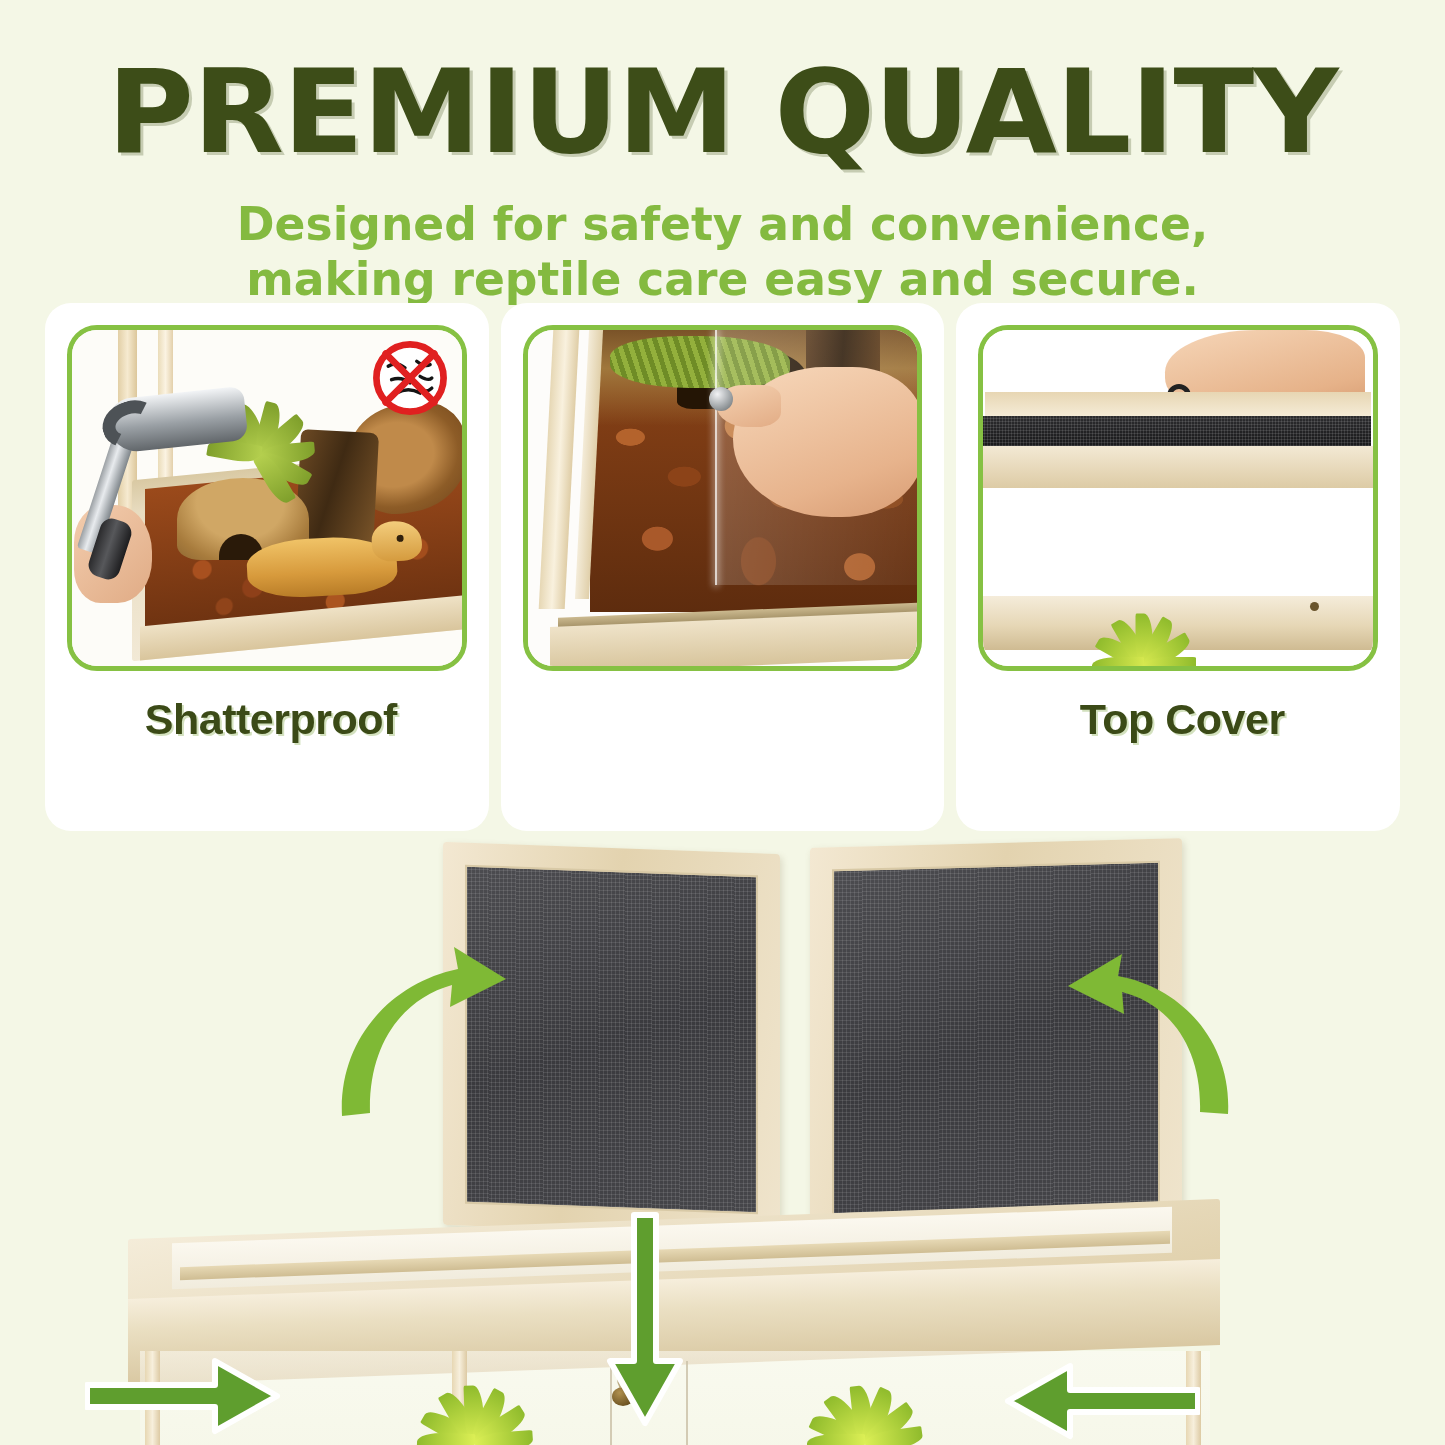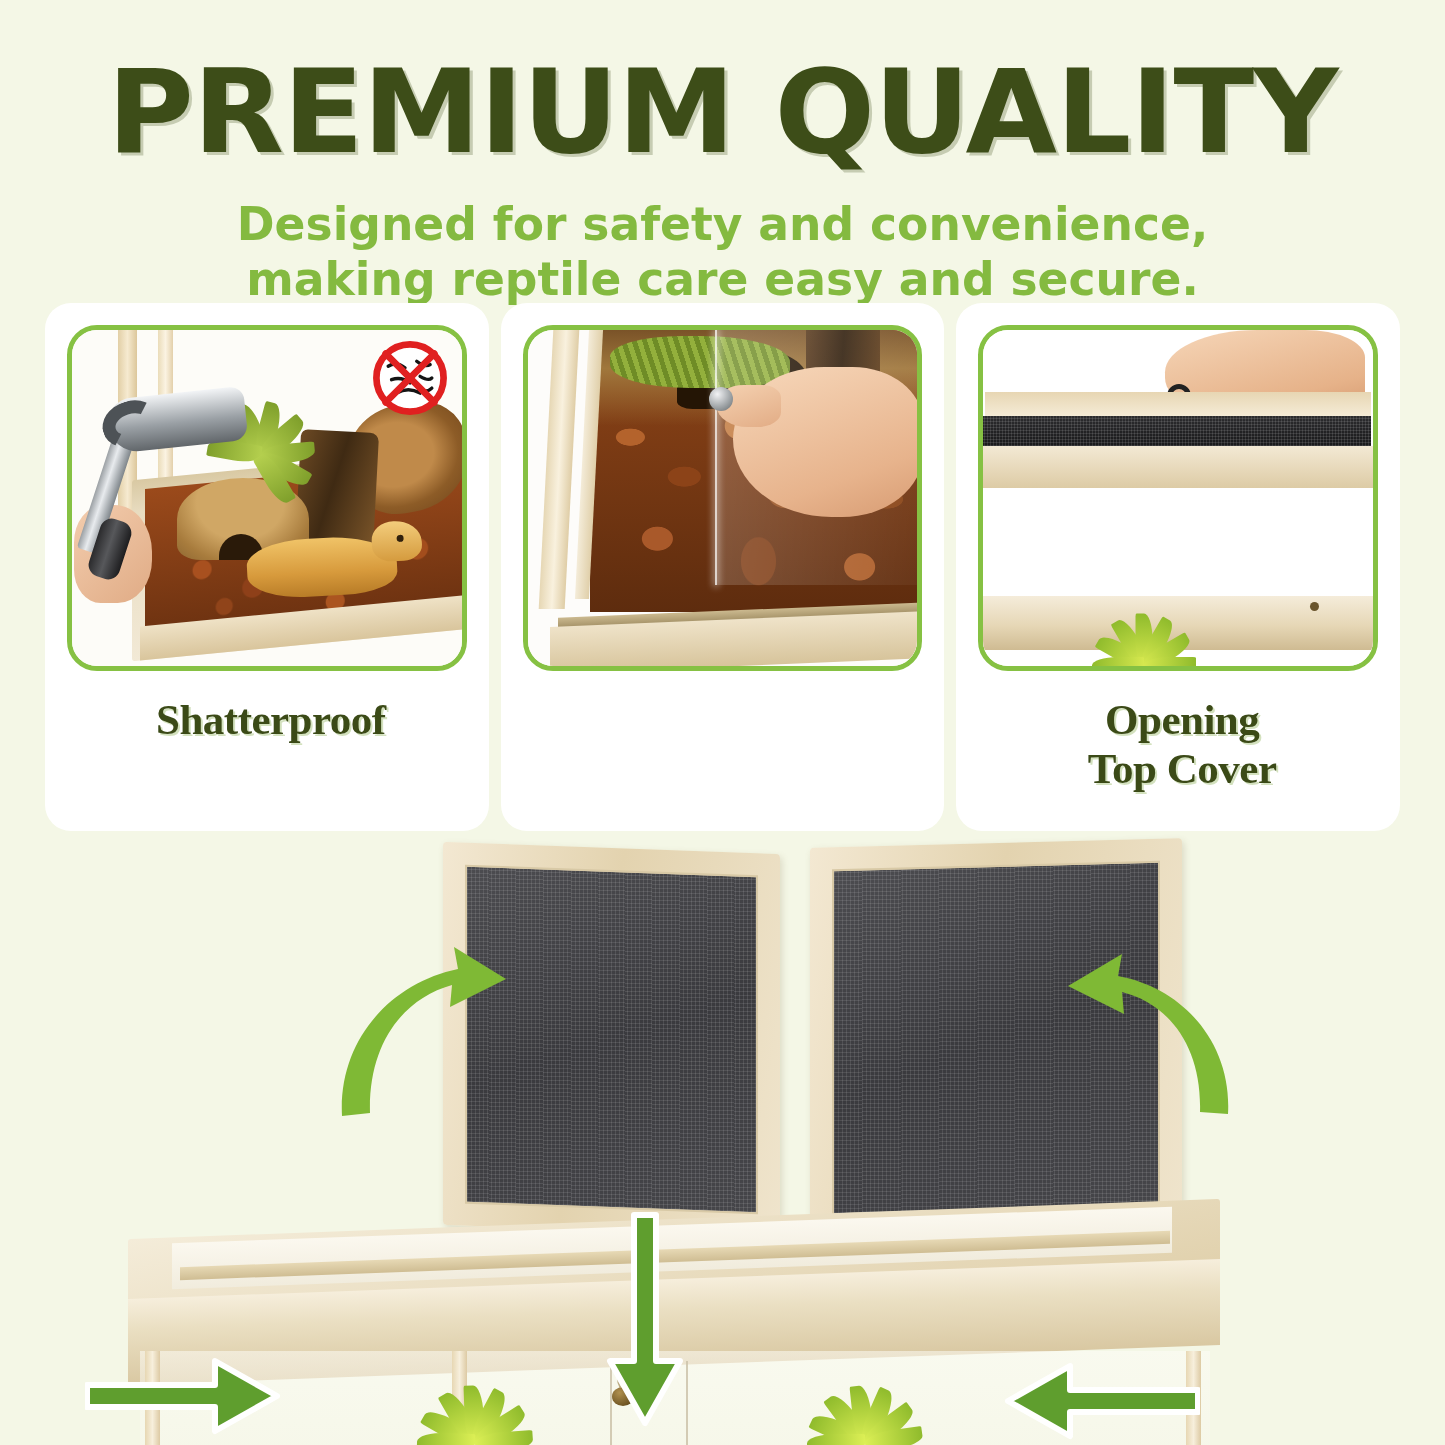--- a/index.html
+++ b/index.html
@@ -62,21 +62,21 @@
     height:346px;
     border:5px solid #86c143;
     border-radius:30px;
     overflow:hidden;
     background:#fdfdfb;
   }
   .photo-inner { position:absolute; inset:0; overflow:hidden; }
   .card-label {
     position:absolute;
     left:0; right:0; top:392px;
-    font-family:Liberation Serif, serif;
+    font-family:Liberation Sans, sans-serif;
     font-weight:700;
     font-size:43px;
     line-height:1.14;
     color:#3b4a17;
     text-align:center;
     letter-spacing:-.5px;
     text-shadow:2px 2px 0 rgba(130,170,70,.35);
     padding-left:8px;
   }
   .card-label span { display:block; }
@@ -527,21 +527,20 @@
             <i style="transform:rotate(-120deg)"></i>
             <i style="transform:rotate(-90deg)"></i>
             <i style="transform:rotate(-60deg)"></i>
             <i style="transform:rotate(-30deg)"></i>
             <i style="transform:rotate(-180deg)"></i>
             <i style="transform:rotate(0deg)"></i>
           </div>
         </div>
       </div>
       <div class="card-label">
-        <span>Opening</span>
         <span>Top Cover</span>
       </div>
     </div>
   </div>
 
   <div id="hero">
 
     <div class="lid" id="lidLeft">
       <div class="screen"></div>
     </div>

